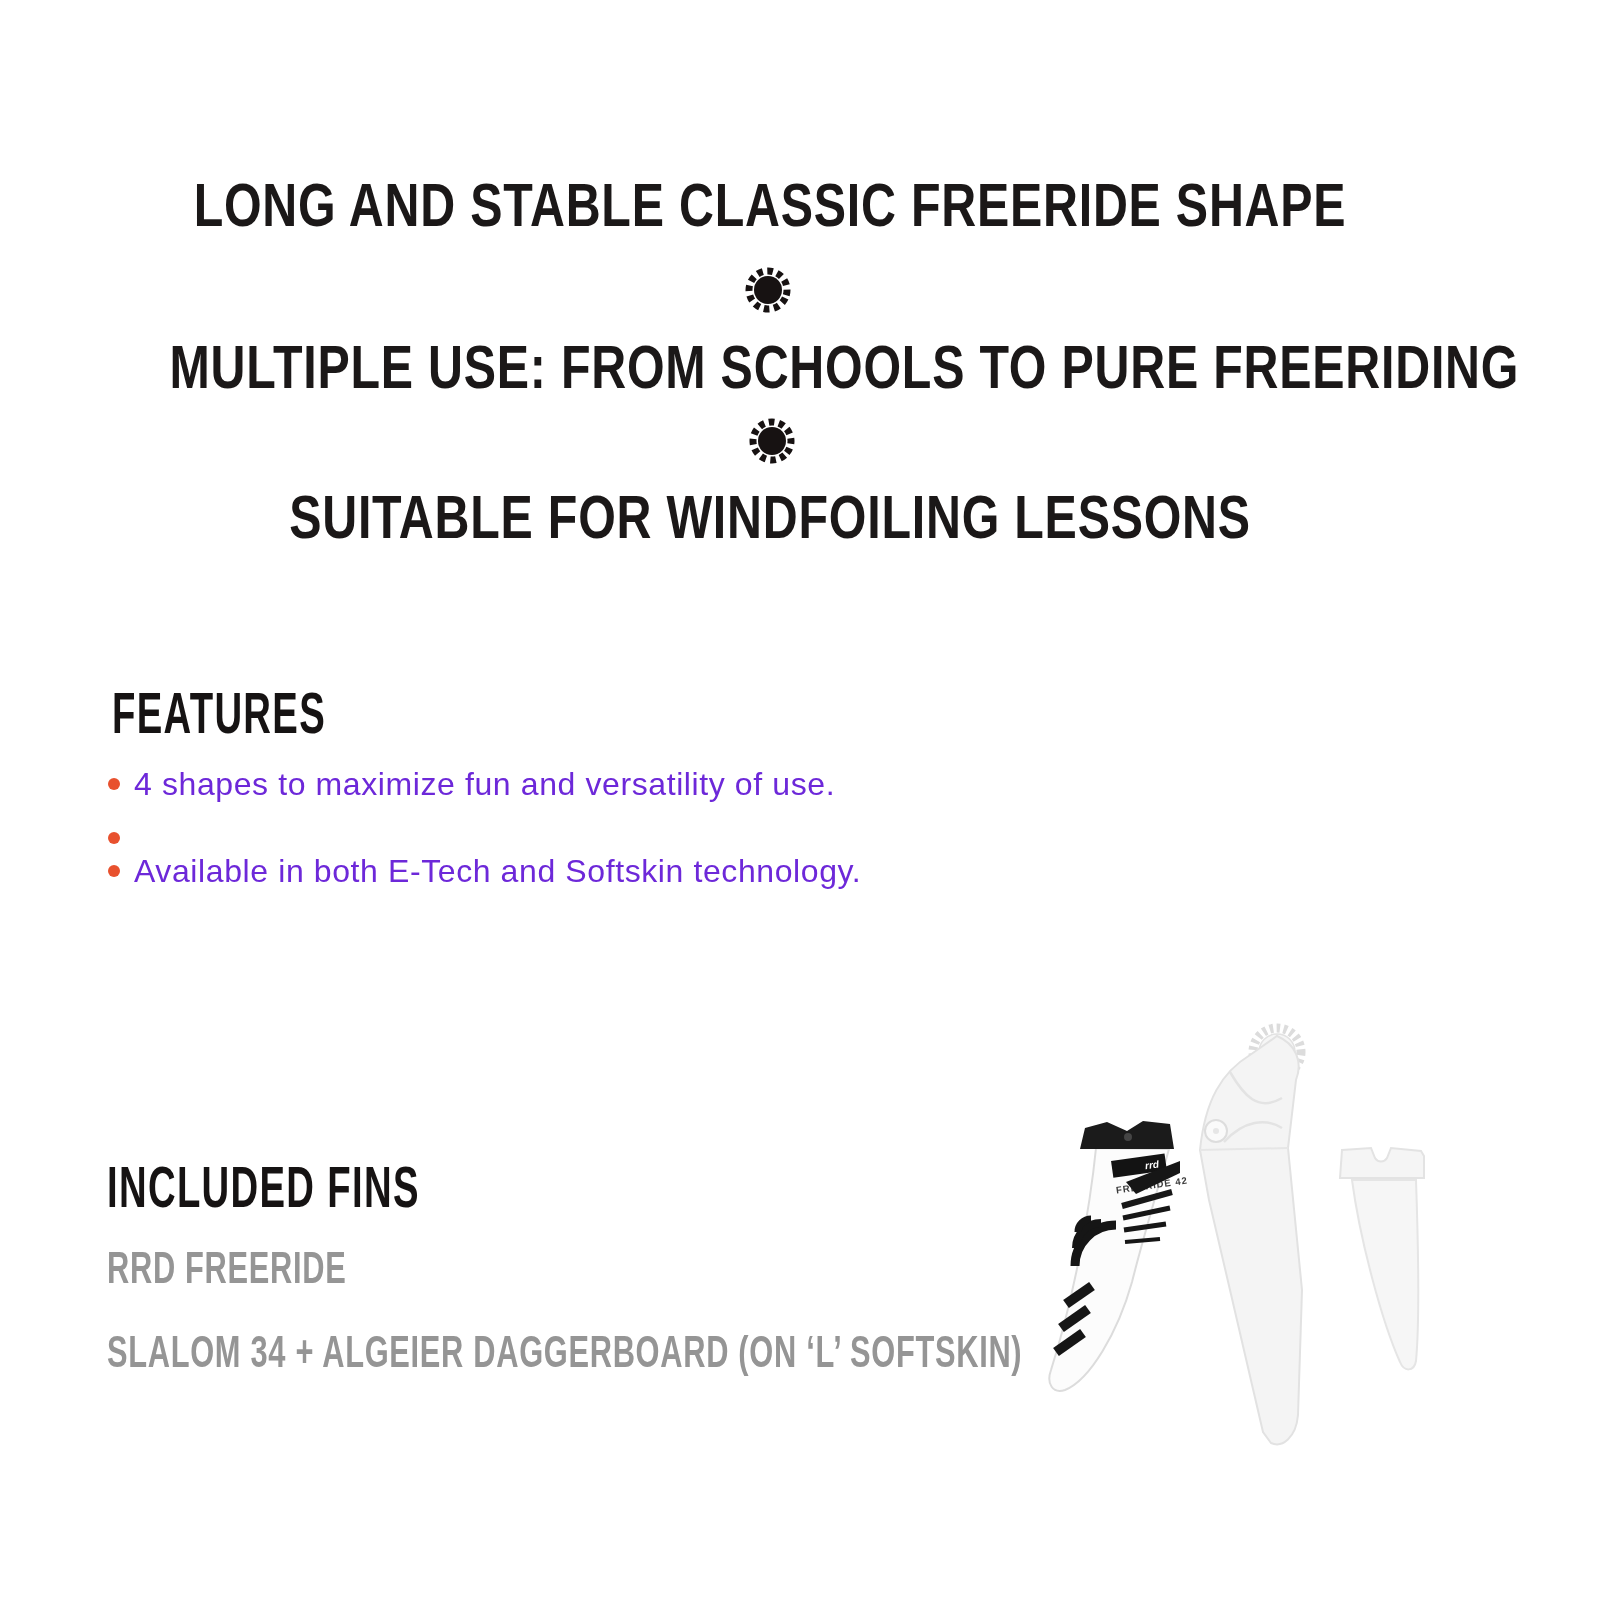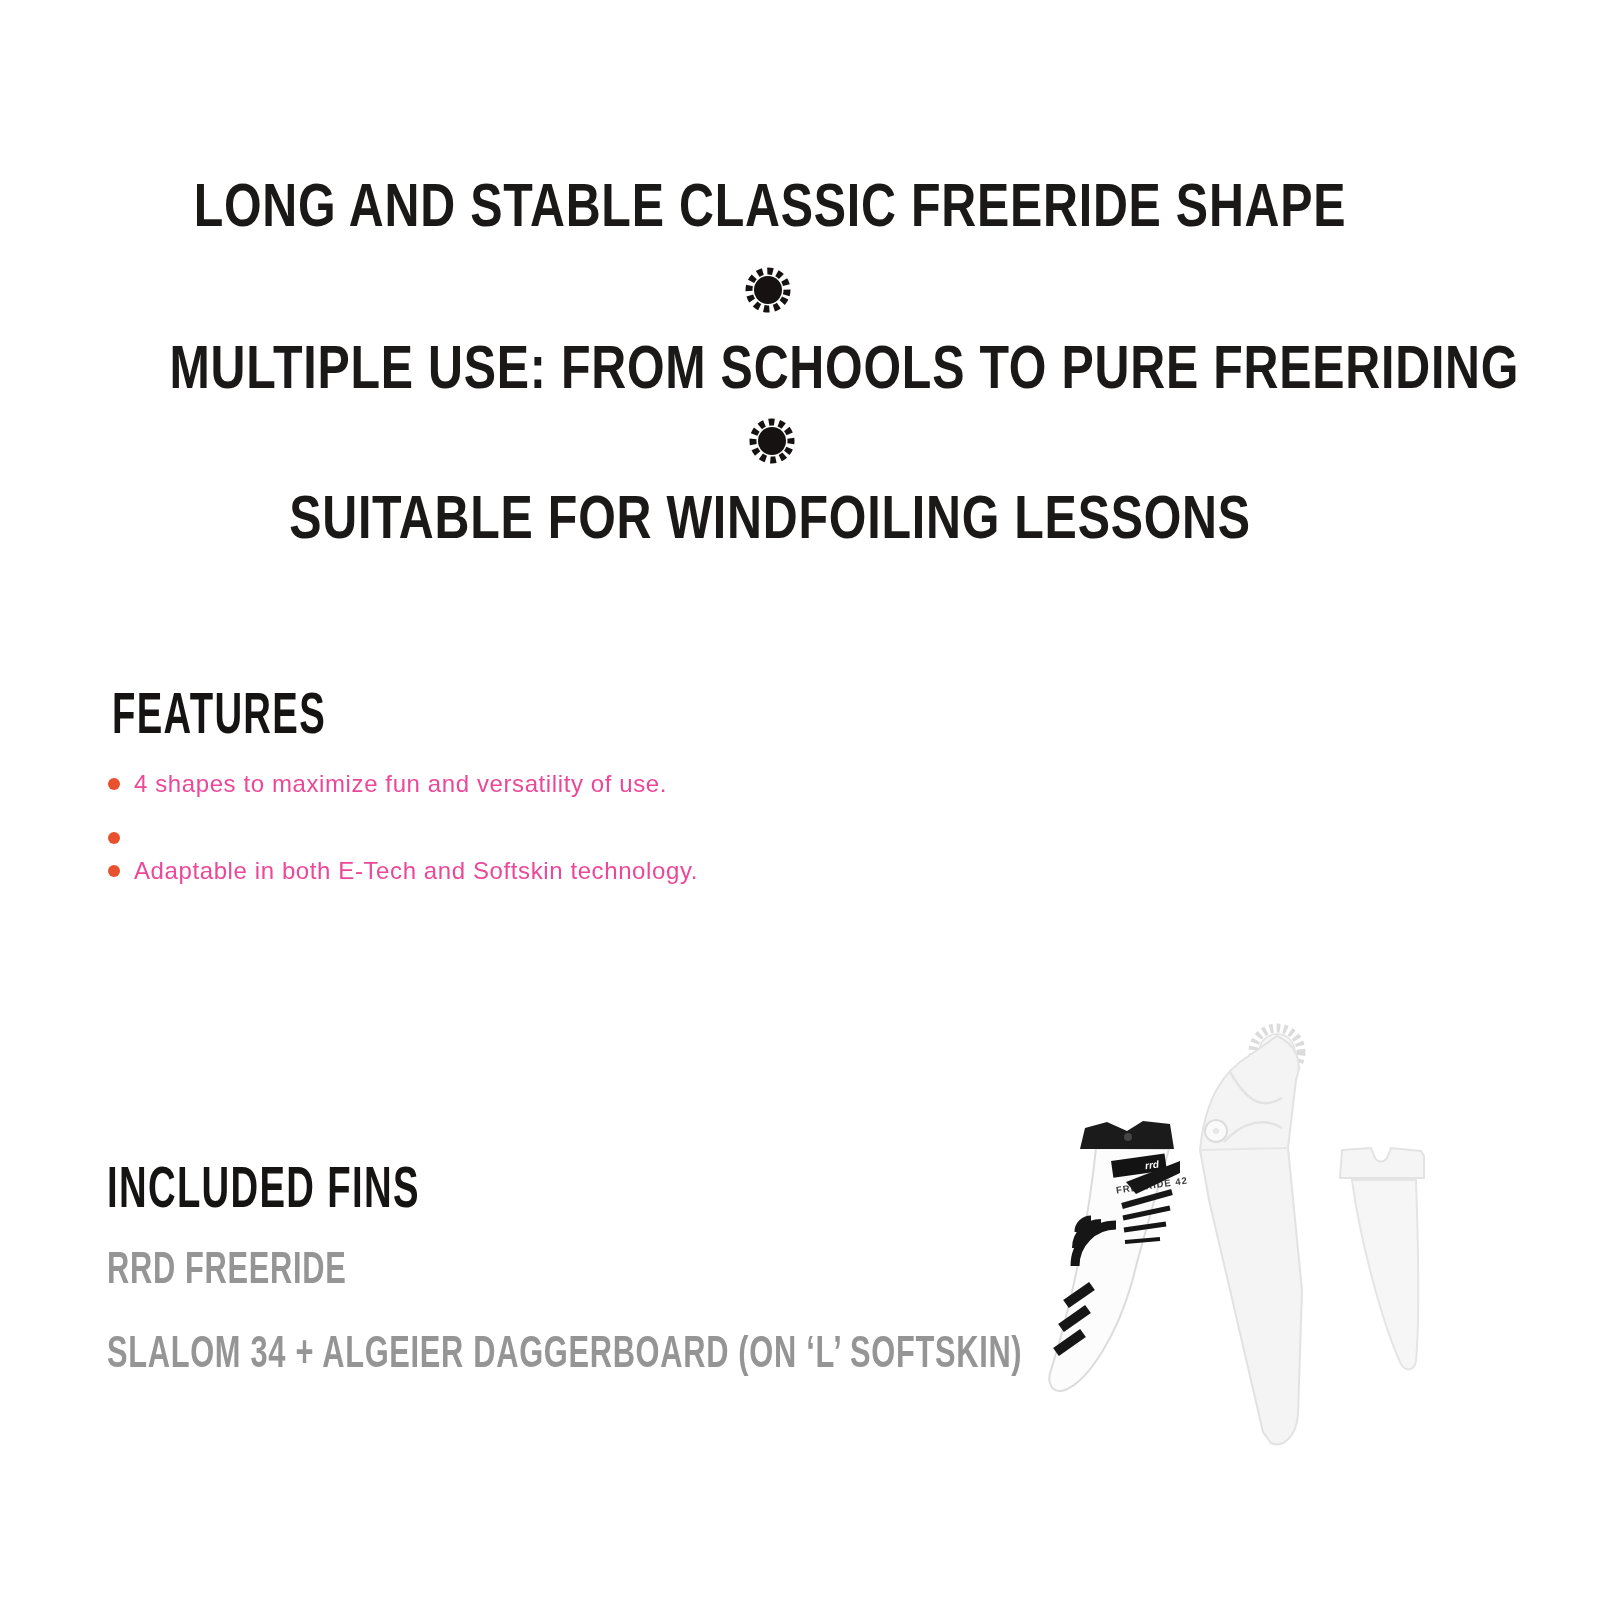--- a/index.html
+++ b/index.html
@@ -28,21 +28,21 @@
   .features-list {
     position:absolute; left:108px; top:757px; width:1440px;
     list-style:none; margin:0; padding:0;
   }
   .features-list li { display:flex; align-items:flex-start; }
   .bullet {
     flex:none; width:12px; height:12px; border-radius:50%;
     margin:21px 14px 0 0; background:#e8512e;
   }
   .feature-text {
-    font-size:24px; line-height:54px; color:#ec4899;
+    font-size:32px; line-height:54px; color:#6d28d9;
     letter-spacing:0.6px; white-space:pre-line;
   }
   .fins-line {
     position:absolute; margin:0; font-size:44px; line-height:44px; font-weight:700;
     color:#959595; letter-spacing:1px; transform:scaleX(0.7);
     transform-origin:left center; white-space:nowrap;
   }
   .fins-line-1 { left:107px; top:1246px; }
   .fins-line-2 { left:107px; top:1330px; }
   .fins-image { position:absolute; left:1030px; top:1000px; width:400px; height:460px; }
@@ -78,21 +78,21 @@
   <ul class="features-list">
     <li>
       <span class="bullet"></span>
       <span class="feature-text">4 shapes to maximize fun and versatility of use.</span>
     </li>
     <li>
       <span class="bullet"></span>
     </li>
     <li>
       <span class="bullet"></span>
-      <span class="feature-text">Adaptable in both E-Tech and Softskin technology.</span>
+      <span class="feature-text">Available in both E-Tech and Softskin technology.</span>
     </li>
   </ul>
 
   <h2 class="condensed-heading included-heading">INCLUDED FINS</h2>
 
   <p class="fins-line fins-line-1">RRD FREERIDE</p>
   <p class="fins-line fins-line-2">SLALOM 34 + ALGEIER DAGGERBOARD (ON ‘L’ SOFTSKIN)</p>
 
   <div class="fins-image">
     <svg width="400" height="460" viewBox="0 0 400 460">

